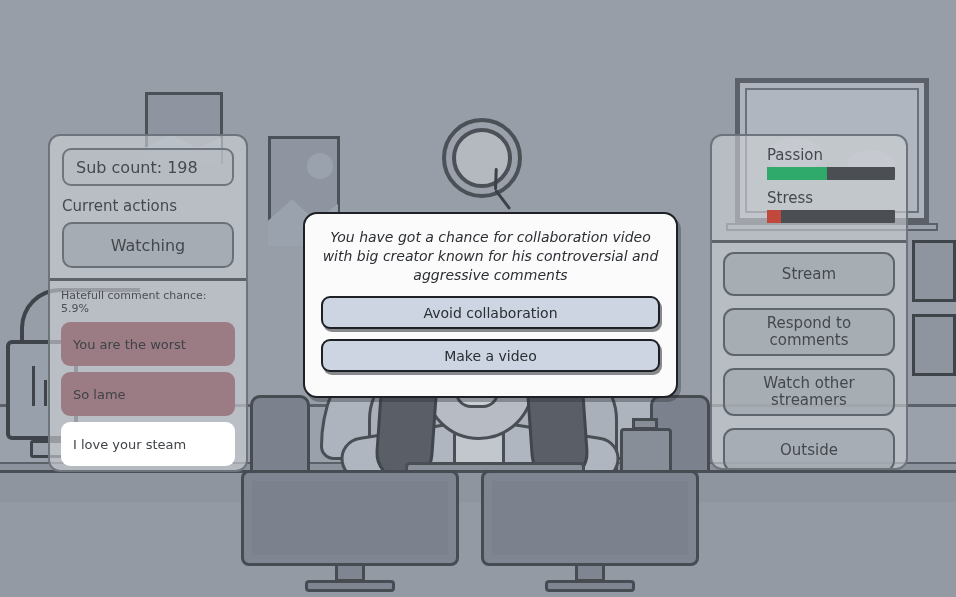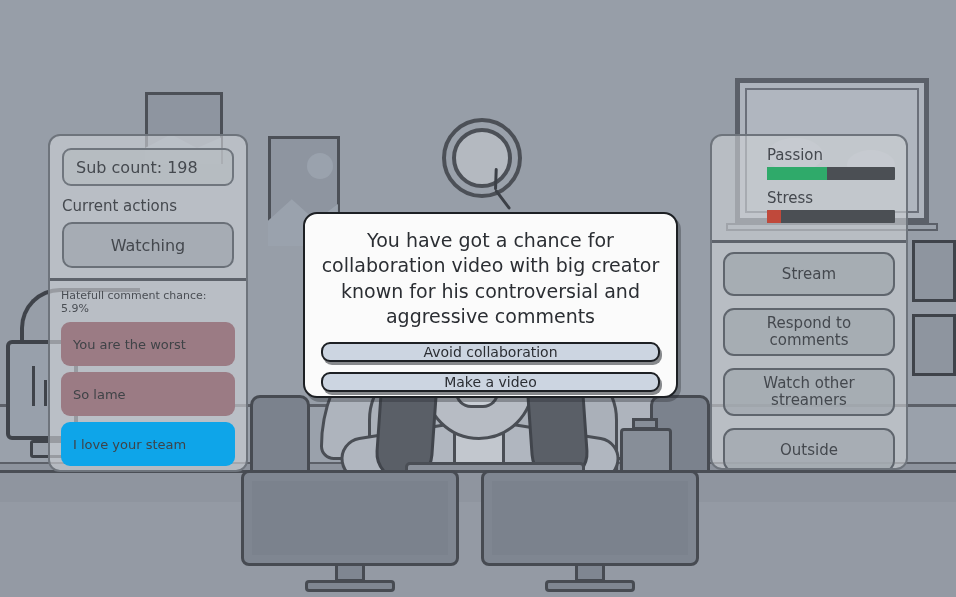--- a/index.html
+++ b/index.html
@@ -232,22 +232,22 @@
 
   
   .modal {
     position: absolute; left: 303px; top: 212px; width: 375px; height: 186px;
     background: #fbfbfb; border: 2px solid #1d2024; border-radius: 14px;
     box-shadow: 3px 4px 0 rgba(40,44,50,0.35);
     padding: 14px 16px 12px 16px;
     display: flex; flex-direction: column;
   }
   .modal-text {
-    font-size: 19px; line-height: 1.34; color: #2b2e33;
-    text-align: center; margin-bottom: 12px;
+    font-size: 14px; line-height: 1.34; color: #2b2e33;
+    text-align: center; margin-bottom: 12px; font-style: italic;
   }
   .modal-btn {
     height: 33px; background: #ccd5e1;
     border: 2px solid #1d2024; border-radius: 9px;
     box-shadow: 2px 3px 0 rgba(40,44,50,0.55);
     display: flex; align-items: center; justify-content: center;
     font-size: 14px; color: #2b2e33; margin-bottom: 10px;
   }
 </style>
 </head>
@@ -336,21 +336,21 @@
     </div>
     <div class="panel-divider"></div>
     <div class="comments-wrap">
       <div class="hate-chance">Hatefull comment chance: 5.9%</div>
       <div class="comment neg" style="background: rgb(155, 123, 132);">
         <span>You are the worst</span>
       </div>
       <div class="comment neg" style="background: rgb(155, 123, 132);">
         <span>So lame</span>
       </div>
-      <div class="comment pos" style="background: #0ea5e9;">
+      <div class="comment pos" style="background: #ffffff;">
         <span>I love your steam</span>
       </div>
     </div>
   </div>
 
   <div class="panel-right">
     <div class="stats-area">
       <div class="stat-label">Passion</div>
       <div class="bar-track">
         <div class="bar-fill" id="passion-fill" style="width: 47%; background: rgb(47, 170, 106);"></div>

